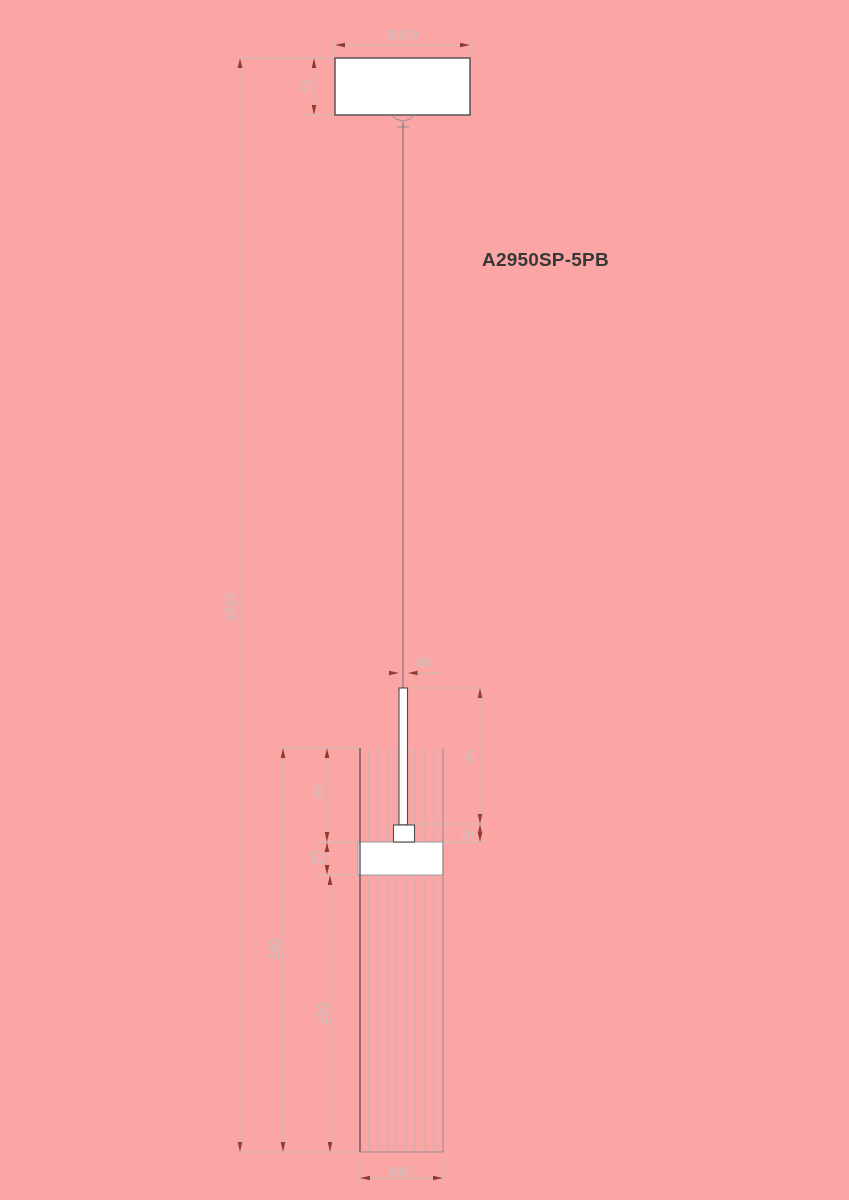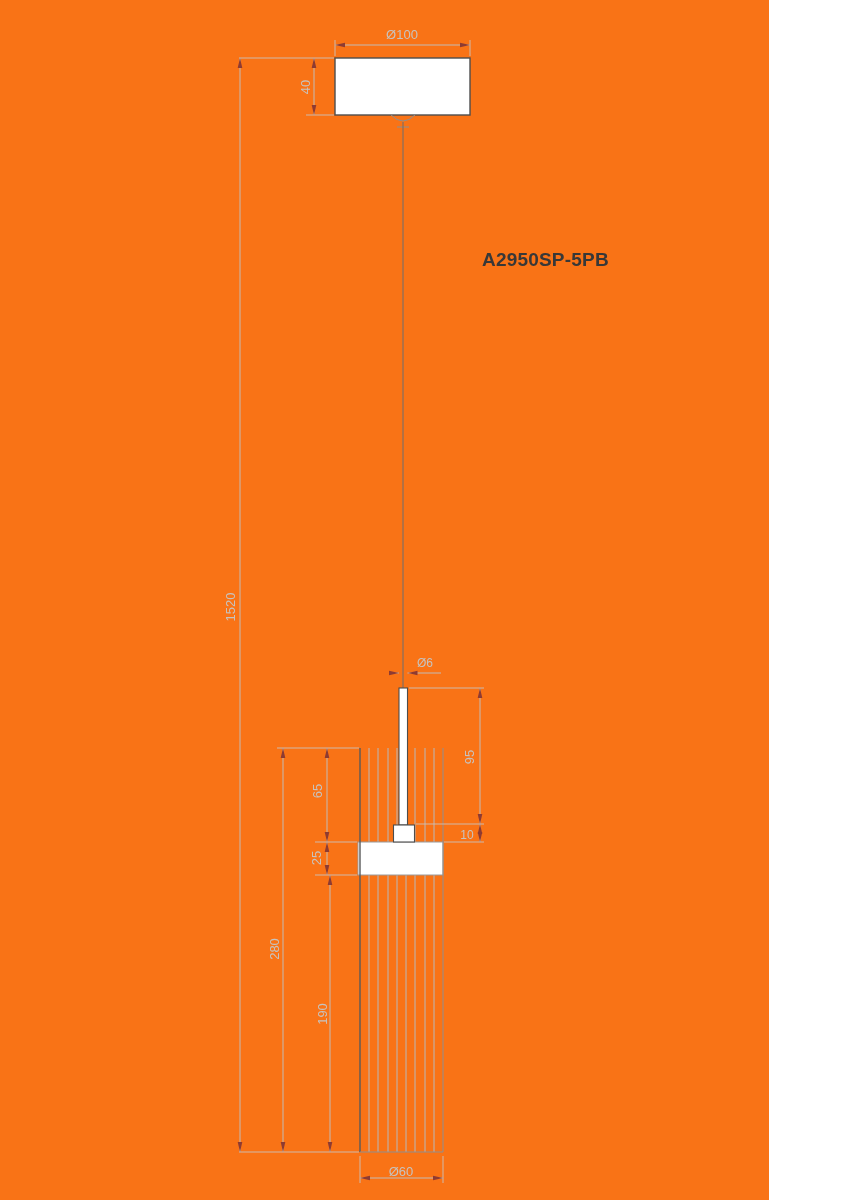--- a/index.html
+++ b/index.html
@@ -1,16 +1,16 @@
 <!DOCTYPE html>
 <html><head>
 <meta charset="utf-8">
 <style>
   html,body{margin:0;padding:0;background:#ffffff;}
-  #canvas{position:relative;width:769px;height:1200px;background:#f97316;overflow:hidden;
+  #canvas{position:relative;width:849px;height:1200px;background:#fca5a5;overflow:hidden;
           font-family:"Liberation Sans", sans-serif;}
   svg{position:absolute;left:0;top:0;}
   .dimline{stroke:#c3bcb5;stroke-width:1;fill:none;}
   .extline{stroke:#c9c2bb;stroke-width:0.9;fill:none;}
   .dimtext{fill:#c7c3bf;font-size:13px;font-family:"Liberation Sans", sans-serif;}
   .dimtext-sm{fill:#c7c3bf;font-size:12px;font-family:"Liberation Sans", sans-serif;}
   .outline-dark{stroke:#4d4d4d;stroke-width:1.4;fill:#ffffff;}
   .outline-med{stroke:#8f8f8f;stroke-width:1;fill:none;}
   .flute{stroke:#b9b9b9;stroke-width:1;fill:none;}
   .model-text{fill:#383838;font-size:19px;font-weight:600;

